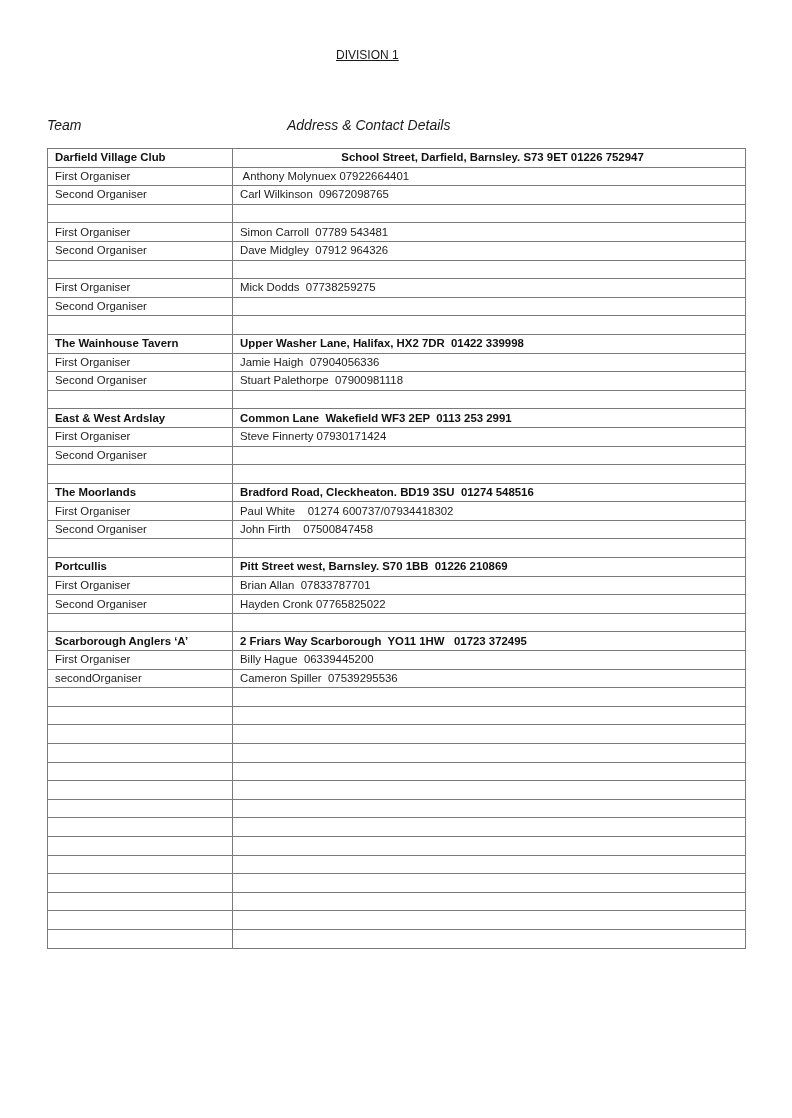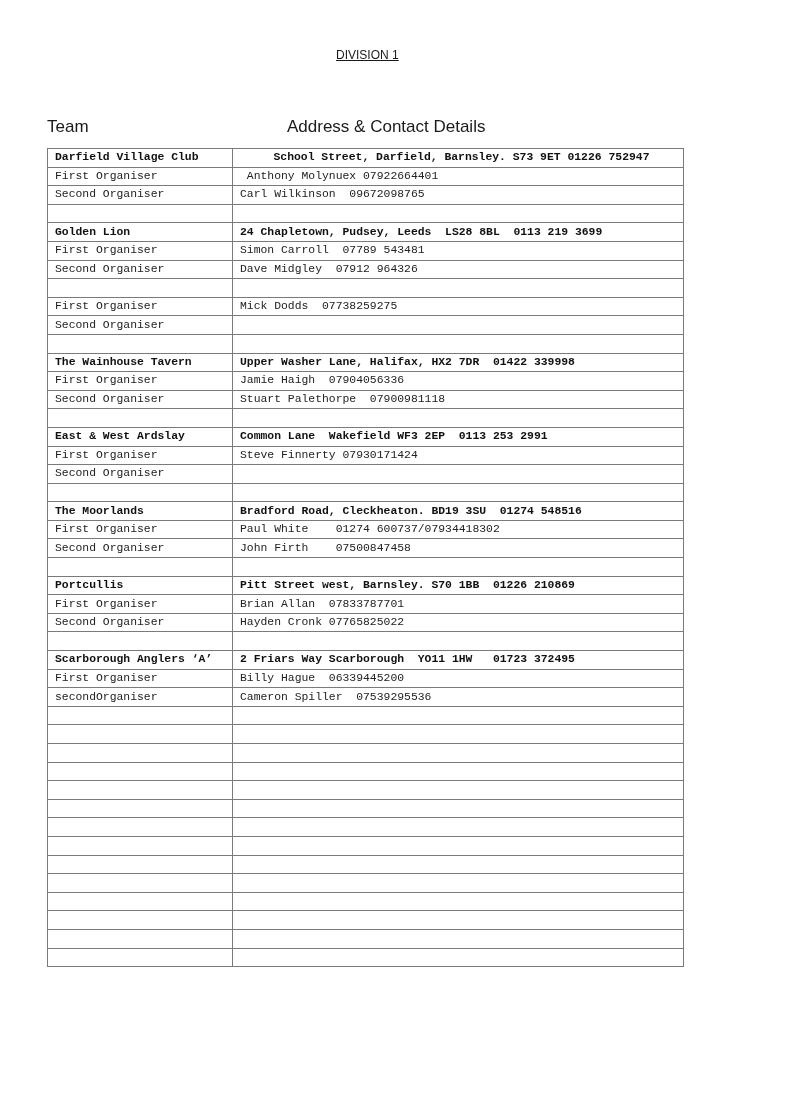--- a/index.html
+++ b/index.html
@@ -1,22 +1,22 @@
 <!DOCTYPE html>
 <html><head>
   <meta charset="utf-8">
   <style>
     html, body { margin:0; padding:0; background:#ffffff; }
     body { width:792px; height:1118px; position:relative; font-family:"Liberation Sans", sans-serif; color:#1a1a1a; }
     .title { position:absolute; top:48px; left:0; width:792px; text-align:center; }
     .title span { font-size:12px; text-decoration:underline; left:336px; position:absolute; }
-    .hdr { position:absolute; top:117px; font-size:17px; }
+    .hdr { position:absolute; top:117px; font-size:14px; font-style:italic; }
     .hdr-team { left:47px; }
     .hdr-addr { left:287px; }
-    table.grid { position:absolute; top:148px; left:47px; width:637px; border-collapse:collapse; table-layout:fixed;font-family:Liberation Mono, monospace; }
+    table.grid { position:absolute; top:148px; left:47px; width:699px; border-collapse:collapse; table-layout:fixed; }
     table.grid td { border:1px solid #7a7a7a; height:17.6px; padding:0 0 0 7px; font-size:11.4px; line-height:17px; white-space:nowrap; overflow:hidden; vertical-align:middle; color:#222; }
     table.grid td.c1 { width:177px; }
     table.grid tr.team td { font-weight:bold; color:#111; }
   </style>
 </head>
 <body>
 
 <div class="title">
   <span>DIVISION 1</span>
 </div>
@@ -34,24 +34,20 @@
         <td style="white-space: pre;"> Anthony Molynuex 07922664401</td>
       </tr>
       <tr class="org">
         <td class="c1">Second Organiser</td>
         <td style="white-space: pre;">Carl Wilkinson  09672098765</td>
       </tr>
       <tr class="blank">
         <td class="c1"></td>
         <td style="white-space: pre;"></td>
       </tr>
-      <tr class="team">
-        <td class="c1">Golden Lion</td>
-        <td style="white-space: pre;">24 Chapletown, Pudsey, Leeds  LS28 8BL  0113 219 3699</td>
-      </tr>
       <tr class="org">
         <td class="c1">First Organiser</td>
         <td style="white-space: pre;">Simon Carroll  07789 543481</td>
       </tr>
       <tr class="org">
         <td class="c1">Second Organiser</td>
         <td style="white-space: pre;">Dave Midgley  07912 964326</td>
       </tr>
       <tr class="blank">
         <td class="c1"></td>

